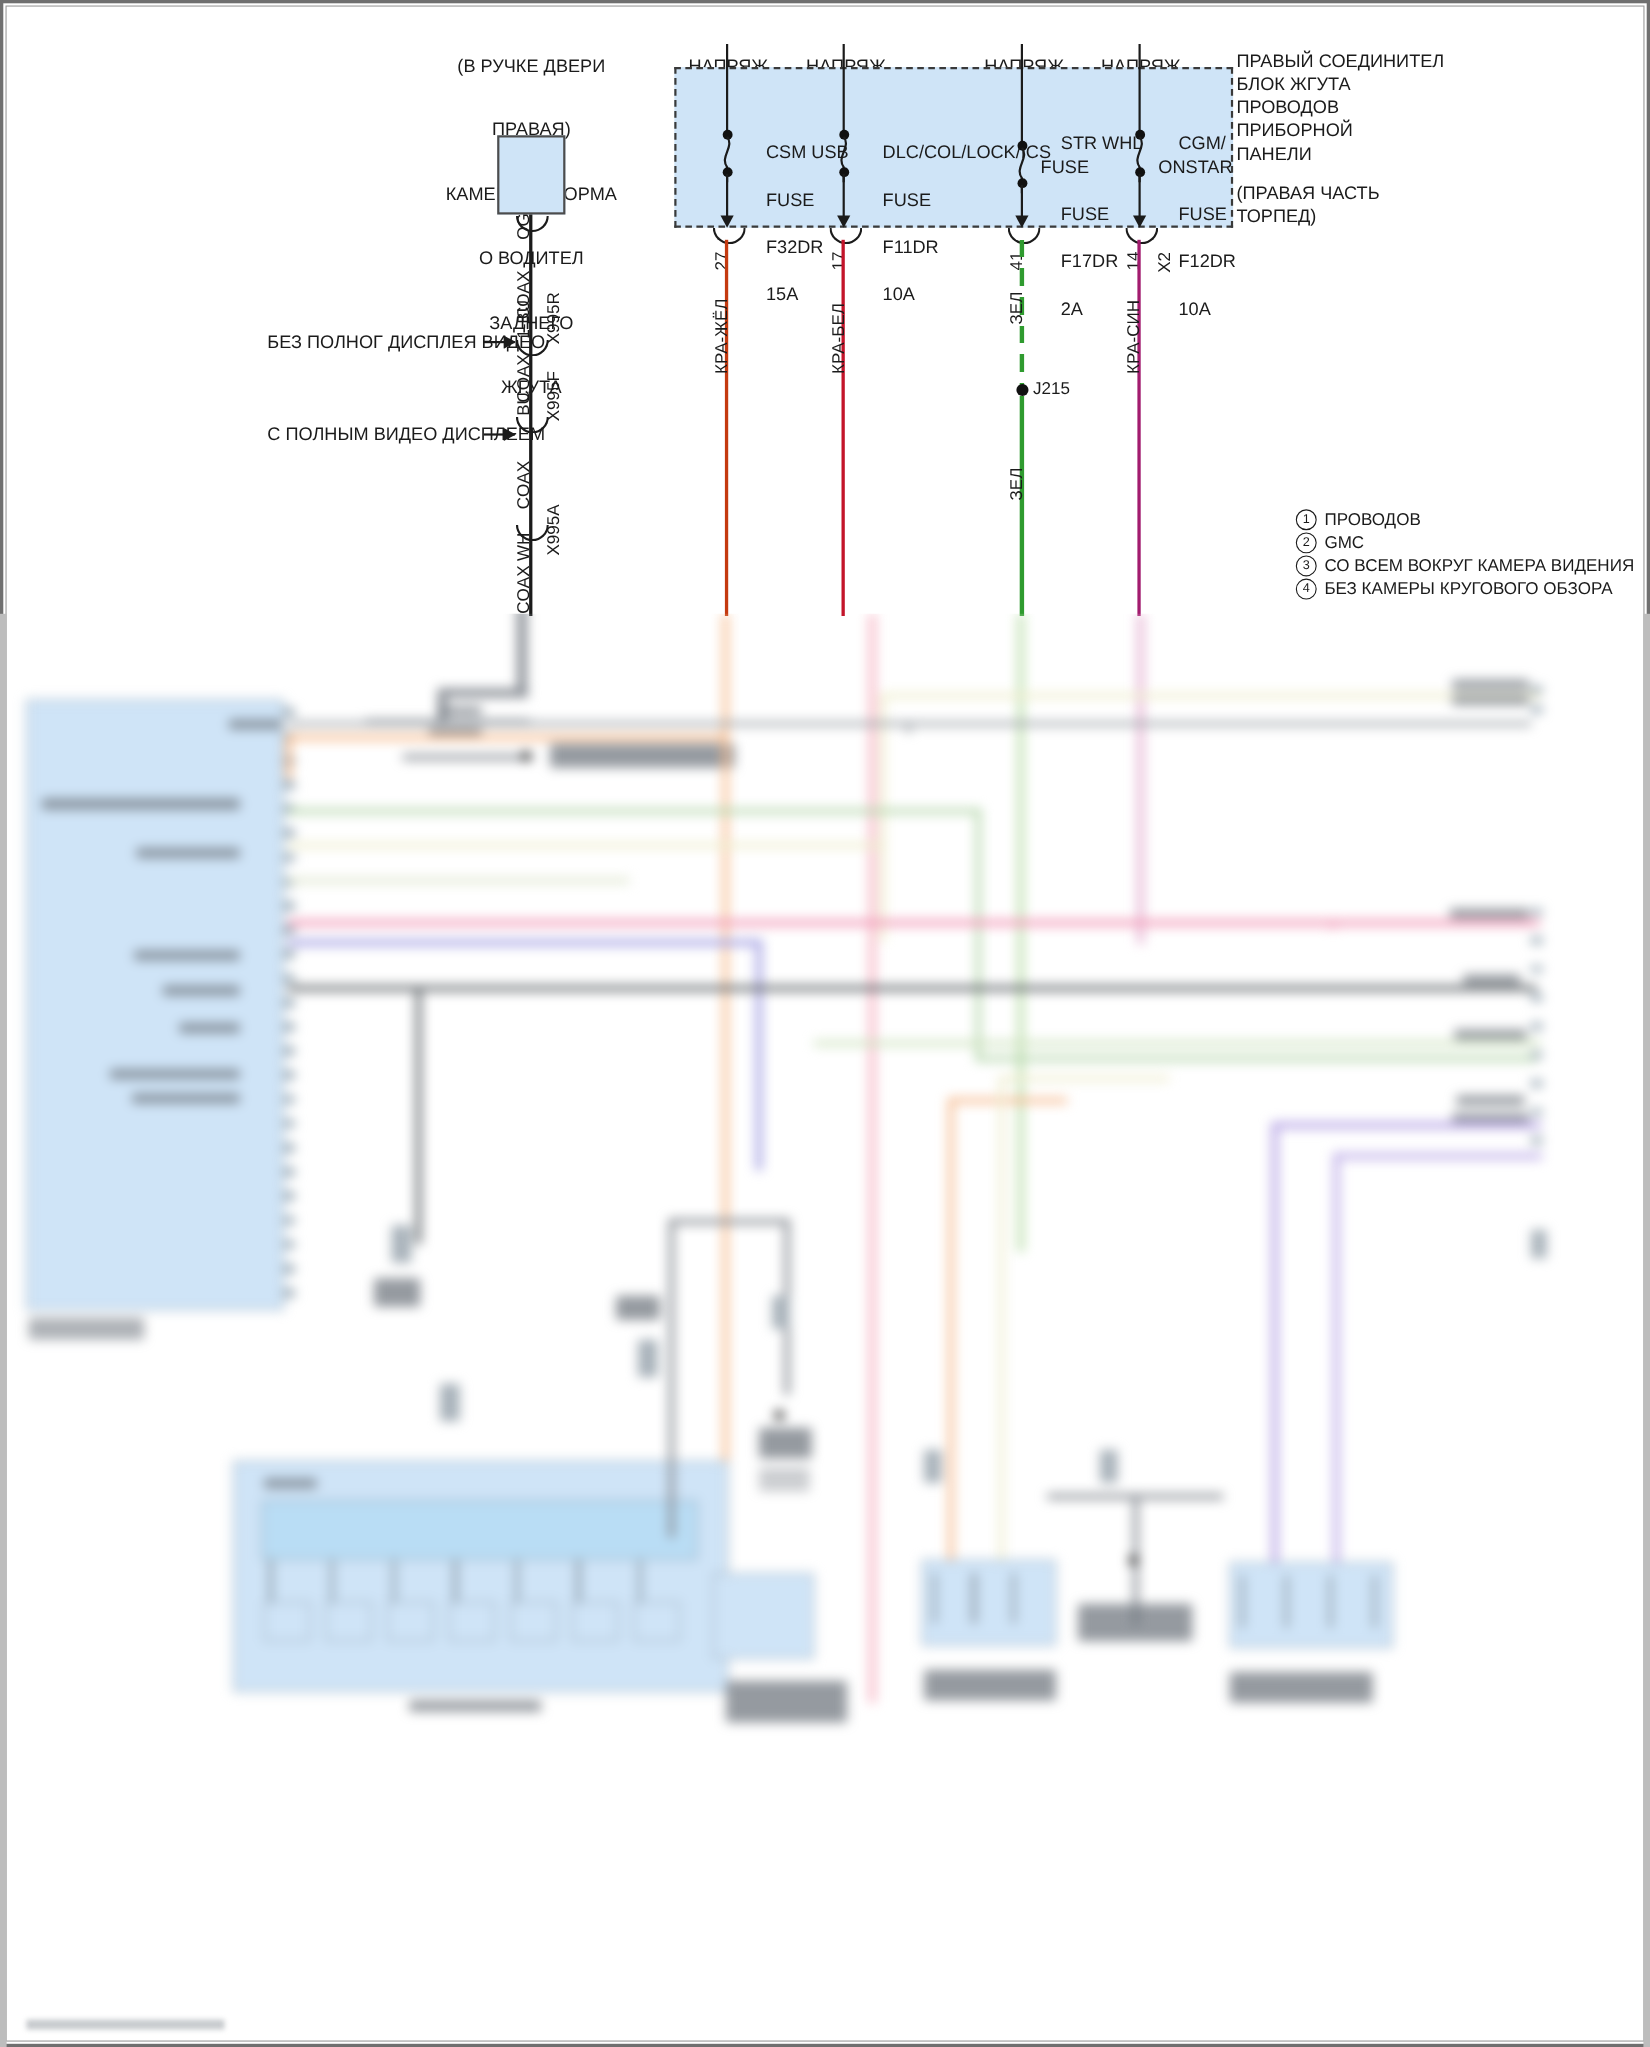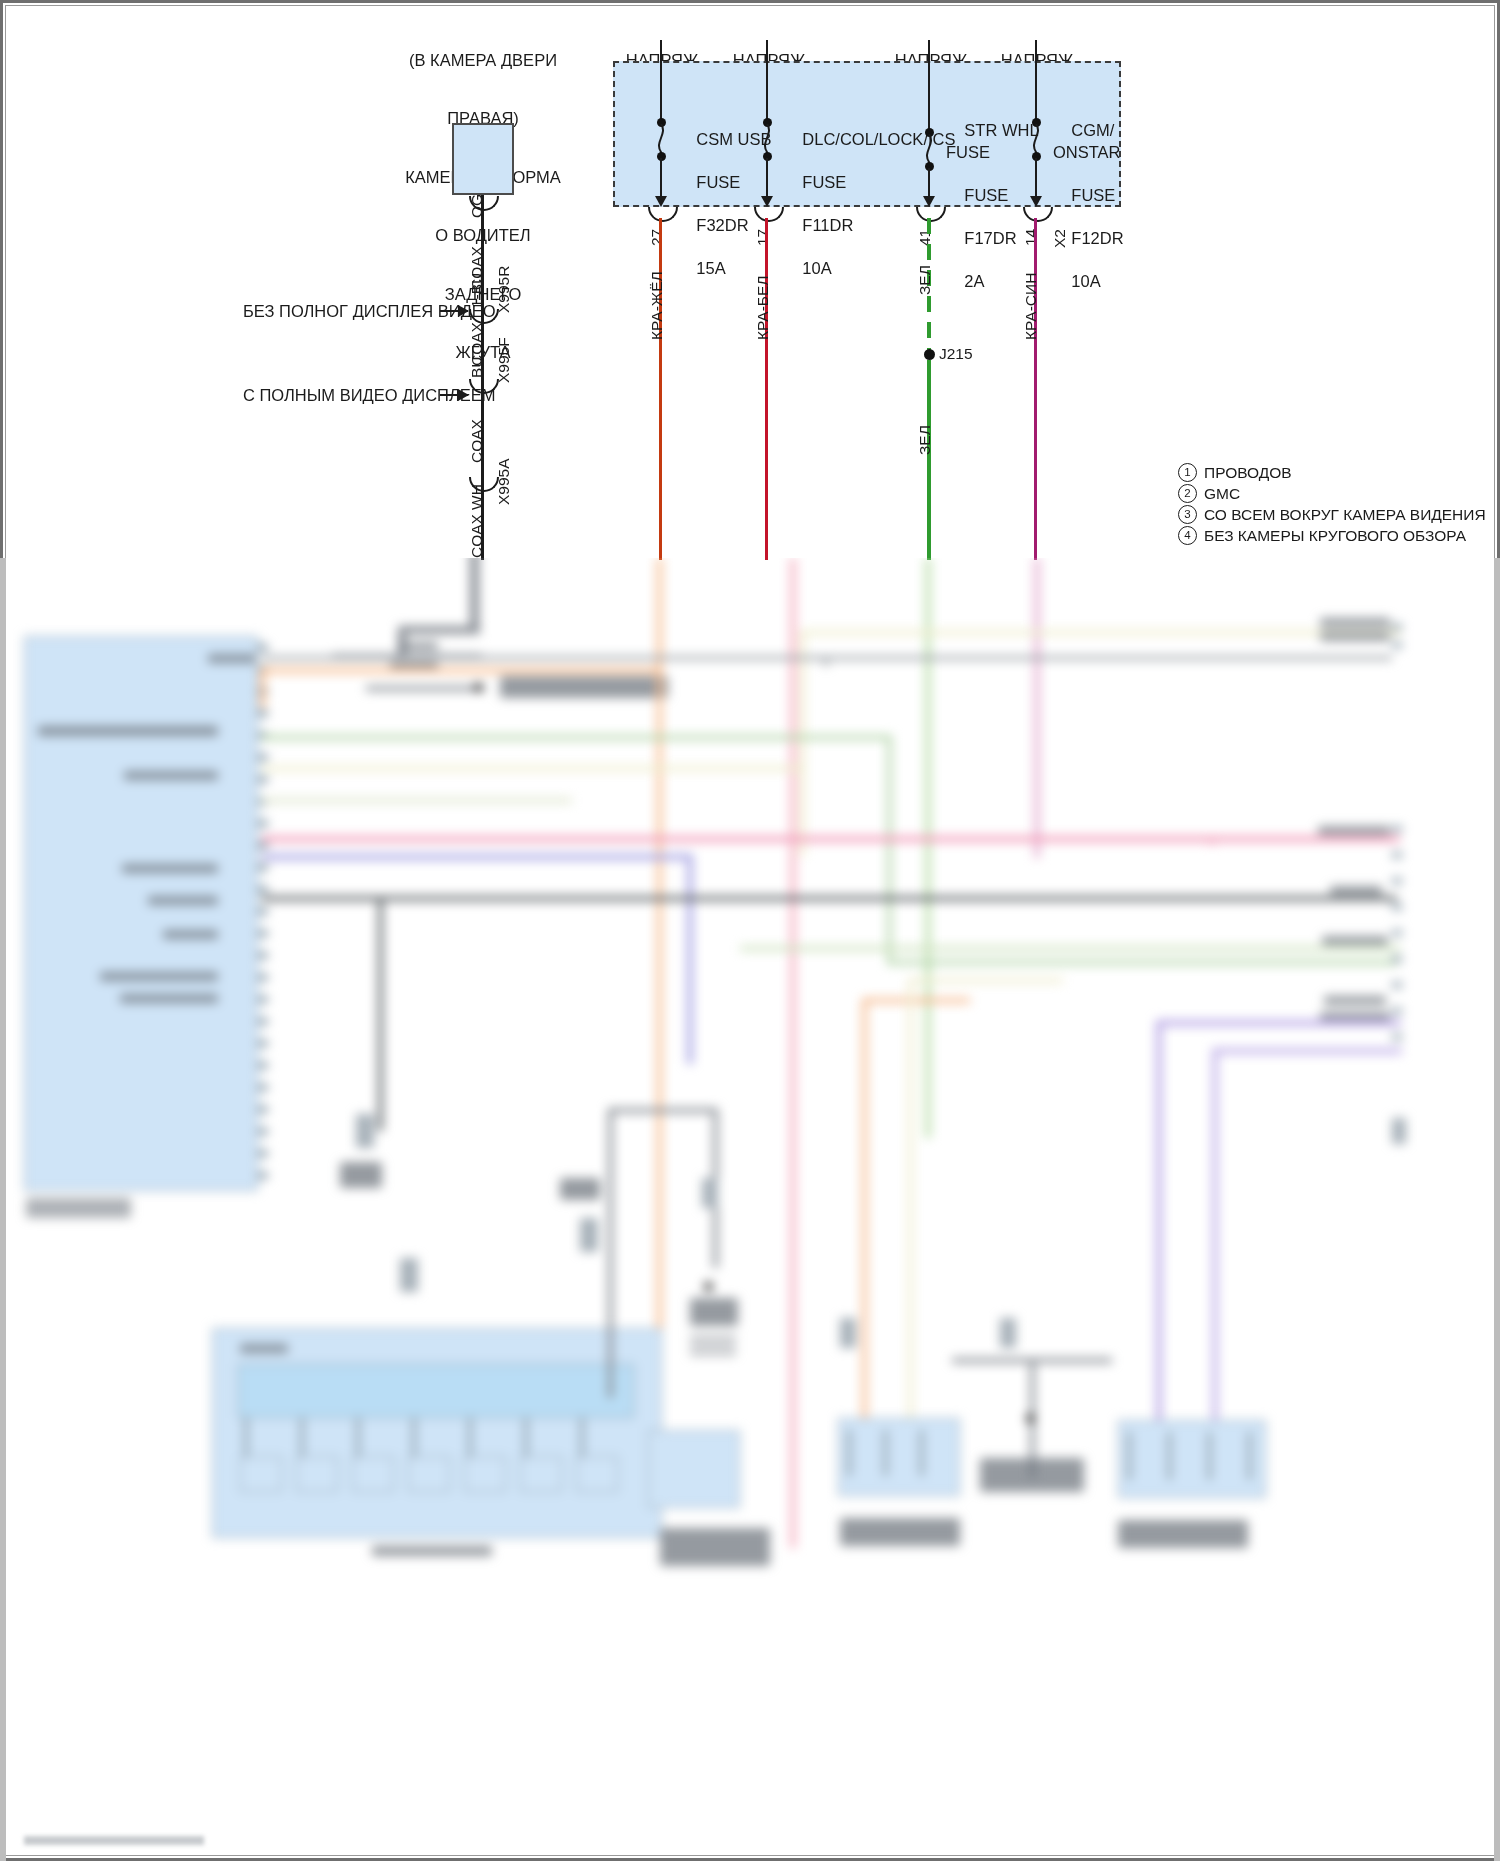--- a/index.html
+++ b/index.html
@@ -69,21 +69,21 @@
 </style>
 </head>
 <body>
 
 <div id="page">
 
   <div id="frame"></div>
   <div id="innerframe"></div>
 
   <div class="t c" style="left:352px;top:12px;width:262px;font-size:16.5px;font-weight:400;">
-    <div>(В КАМЕРА ДВЕРИ</div>
+    <div>(В РУЧКЕ ДВЕРИ</div>
     <div>ПРАВАЯ)</div>
     <div>КАМЕРА ИНФОРМА</div>
     <div>О ВОДИТЕЛ</div>
     <div>ЗАДНЕГО</div>
     <div>ЖГУТА</div>
   </div>
 
   <div id="cam-box"></div>
 
   <div class="wire" style="left:481px;top:195px;width:2.5px;height:365px;background:#1b1b1b;"></div>
@@ -185,20 +185,30 @@
   <div class="fuse-line" style="left:1035px;top:158px;height:45px;"></div>
   <div class="arrowhead" style="left:1030px;top:196px;"></div>
   <div class="fuse-label" style="left:1053px;top:99px;">
     <span style="white-space:pre-line;">CGM/
 ONSTAR</span><br>
     <span>FUSE</span><br>
     <span>F12DR</span><br>
     <span>10A</span>
   </div>
 
+  <div id="panel-note">
+    <div>ПРАВЫЙ СОЕДИНИТЕЛ</div>
+    <div>БЛОК ЖГУТА</div>
+    <div>ПРОВОДОВ</div>
+    <div>ПРИБОРНОЙ</div>
+    <div>ПАНЕЛИ</div>
+    <div style="height:14px;"></div>
+    <div>(ПРАВАЯ ЧАСТЬ</div>
+    <div>ТОРПЕД)</div>
+  </div>
 
   <div class="conn-arc" style="left:648px;top:207px;"></div>
   <div class="conn-arc" style="left:754px;top:207px;"></div>
   <div class="conn-arc" style="left:916px;top:207px;"></div>
   <div class="conn-arc" style="left:1023px;top:207px;"></div>
 
   <div class="vert" style="left:648px;top:246px;font-size:15.5px;">27</div>
   <div class="vert" style="left:754px;top:246px;font-size:15.5px;">17</div>
   <div class="vert" style="left:916px;top:246px;font-size:15.5px;">41</div>
   <div class="vert" style="left:1022px;top:246px;font-size:15.5px;">14</div>

